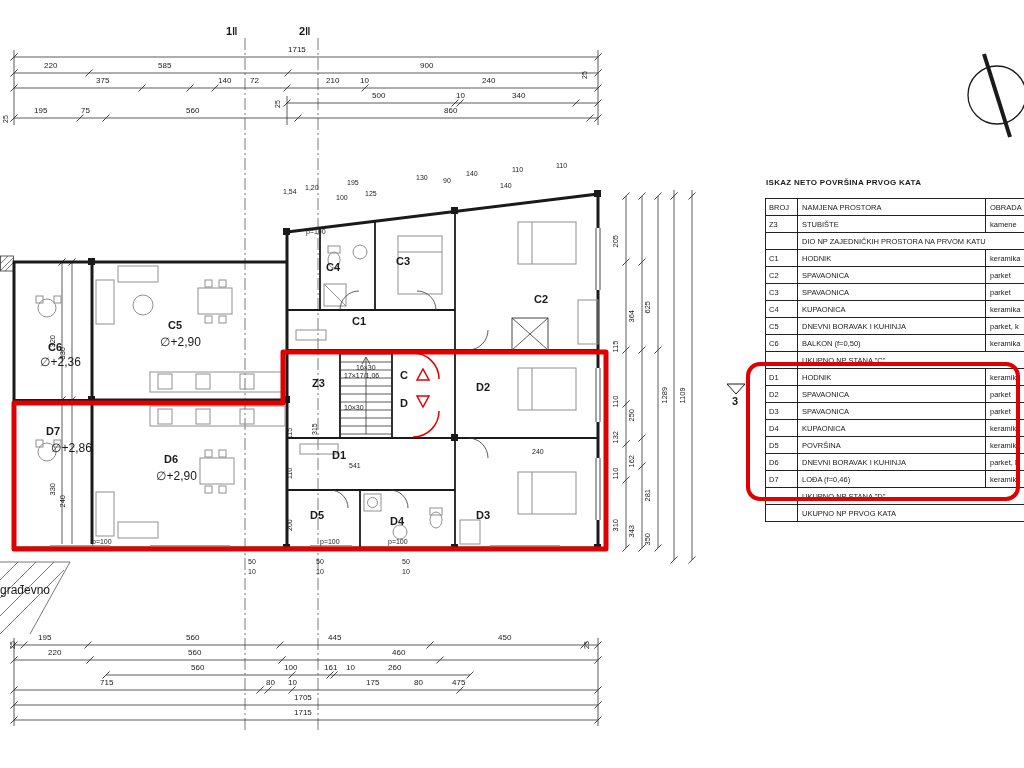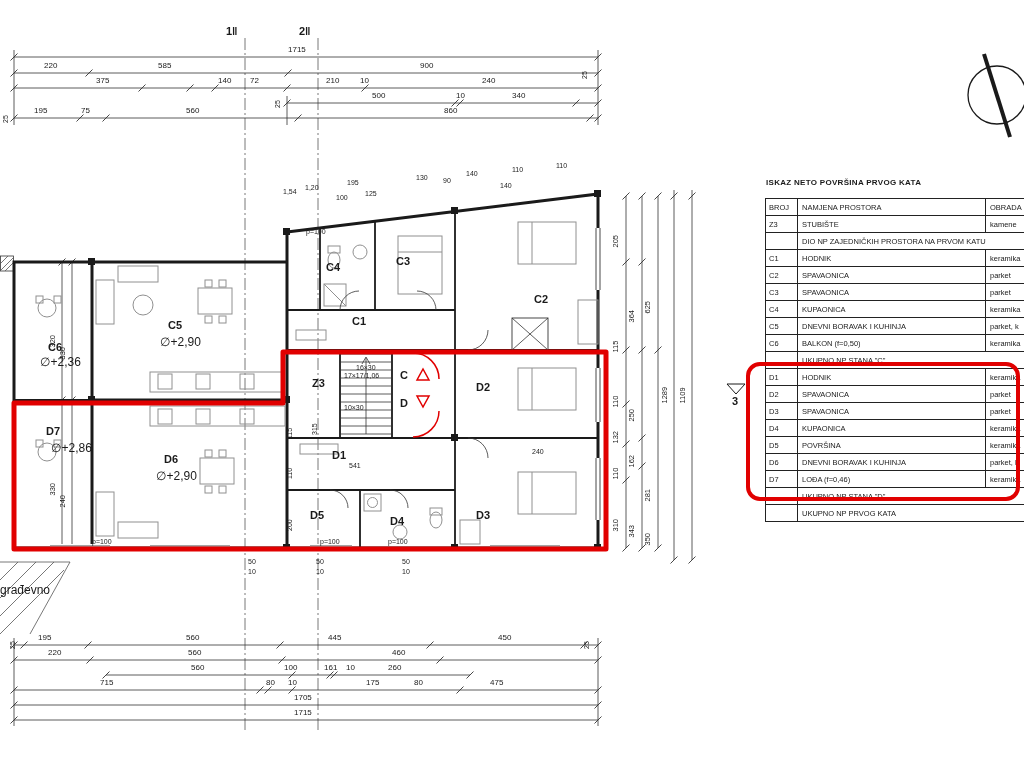--- a/index.html
+++ b/index.html
@@ -370,21 +370,21 @@
       <div class="lbl dim" style="left: 191px; top: 664px;">560</div>
       <div class="lbl dim" style="left: 284px; top: 664px;">100</div>
       <div class="lbl dim" style="left: 324px; top: 664px;">161</div>
       <div class="lbl dim" style="left: 346px; top: 664px;">10</div>
       <div class="lbl dim" style="left: 388px; top: 664px;">260</div>
       <div class="lbl dim" style="left: 100px; top: 679px;">715</div>
       <div class="lbl dim" style="left: 266px; top: 679px;">80</div>
       <div class="lbl dim" style="left: 288px; top: 679px;">10</div>
       <div class="lbl dim" style="left: 366px; top: 679px;">175</div>
       <div class="lbl dim" style="left: 414px; top: 679px;">80</div>
-      <div class="lbl dim" style="left: 490px; top: 679px;">475</div>
+      <div class="lbl dim" style="left: 452px; top: 679px;">475</div>
       <div class="lbl dim" style="left: 294px; top: 694px;">1705</div>
       <div class="lbl dim" style="left: 294px; top: 709px;">1715</div>
       <div class="lbl dimv" style="left: 619px; top: 240px;">205</div>
       <div class="lbl dimv" style="left: 635px; top: 315px;">364</div>
       <div class="lbl dimv" style="left: 619px; top: 345px;">115</div>
       <div class="lbl dimv" style="left: 619px; top: 400px;">110</div>
       <div class="lbl dimv" style="left: 619px; top: 436px;">132</div>
       <div class="lbl dimv" style="left: 619px; top: 472px;">110</div>
       <div class="lbl dimv" style="left: 619px; top: 524px;">310</div>
       <div class="lbl dimv" style="left: 635px; top: 414px;">250</div>

